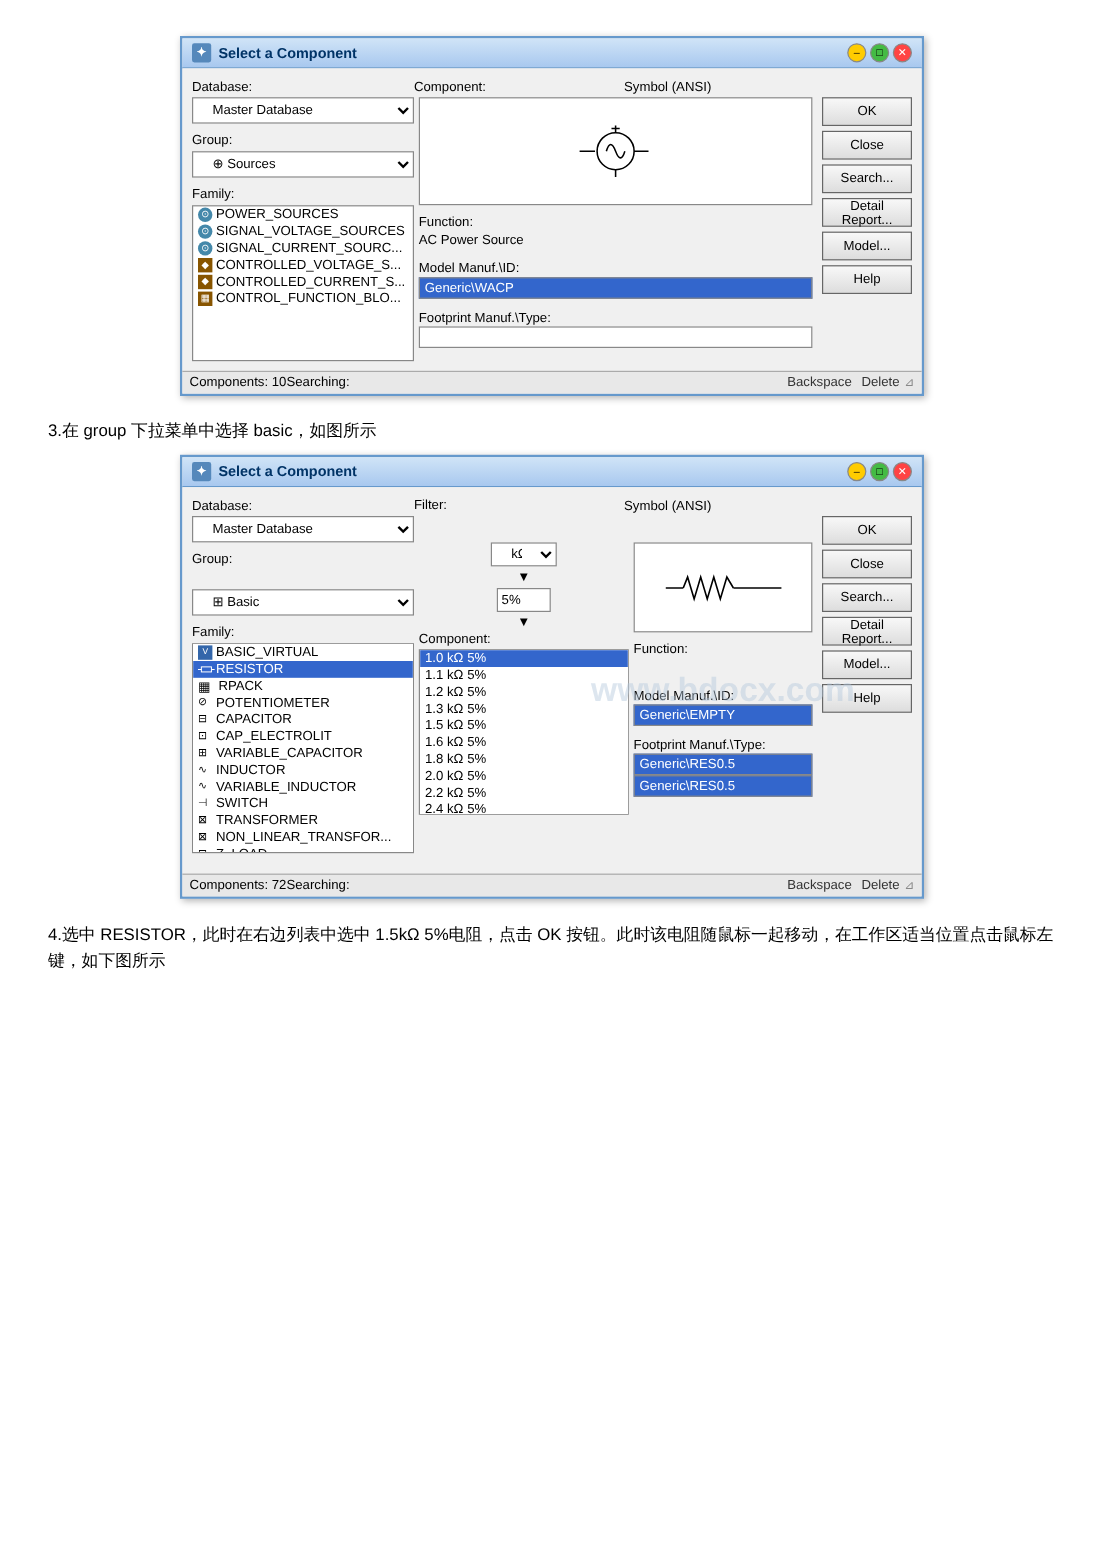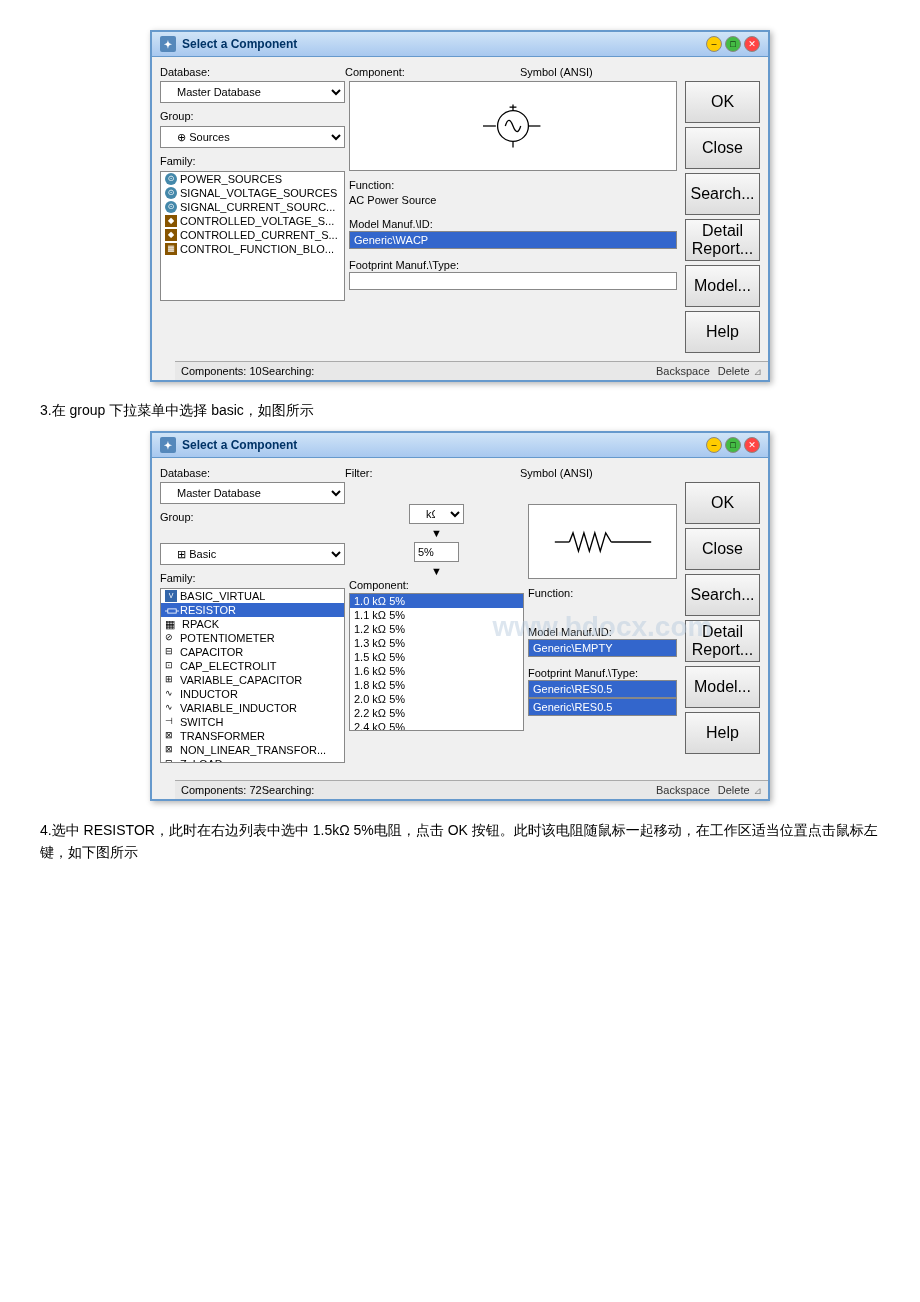--- a/index.html
+++ b/index.html
@@ -146,22 +146,22 @@
     
     .btn-col {
       display: flex;
       flex-direction: column;
       gap: 4px;
       width: 75px;
       margin-left: 4px;
     }
     .btn-col button {
       width: 100%;
-      height: 42px;
-      font-size: 16px;
+      height: 24px;
+      font-size: 11px;
       border: 1px solid #666;
       background: linear-gradient(to bottom, #f8f8f8, #ddd);
       cursor: pointer;
       text-align: center;
     }
     .info-field {
       border: 1px solid #888;
       background: #3366cc;
       color: #fff;
       font-size: 11px;
@@ -174,21 +174,20 @@
     }
 
     .dialog-statusbar {
       border-top: 1px solid #aaa;
       padding: 3px 6px;
       font-size: 11px;
       display: flex;
       justify-content: space-between;
       align-items: center;
       background: #e8e8e8;
-      margin-left: 23px;
     }
 
     
     .para-text {
       font-size: 14px;
       margin: 14px 0 10px 0;
       line-height: 1.5;
     }
 
     

